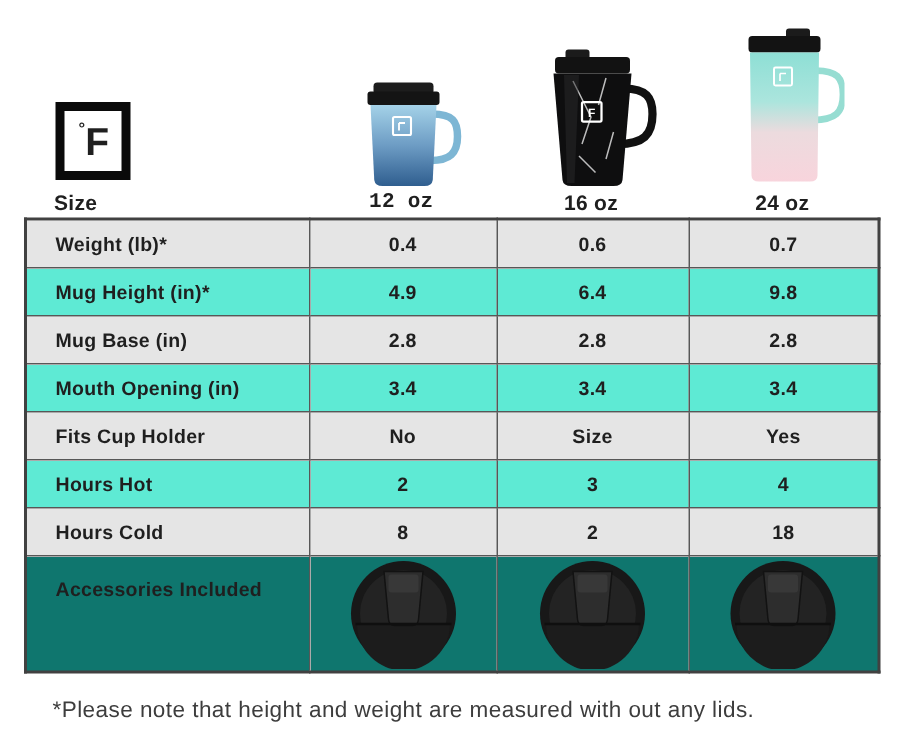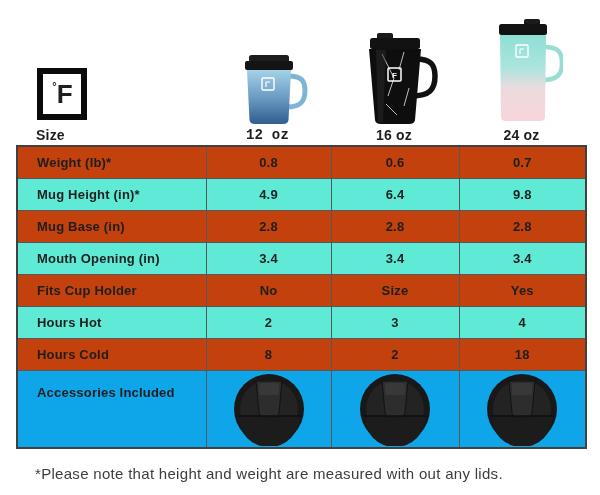--- a/index.html
+++ b/index.html
@@ -31,22 +31,22 @@
   table.spec{
     position:absolute;left:16px;top:145px;width:569px;
     border-collapse:collapse;table-layout:fixed;
     border:2px solid #414141;
   }
   table.spec td{
     border:1.5px solid #575757;font-size:13px;vertical-align:middle;
     letter-spacing:.2px;overflow:hidden;
   }
   table.spec tr{height:32px;background:#5eead4;}
-  table.spec tr.alt{background:#c2410c;margin-left:28px;}
-  table.spec tr.acc-row{height:76px;background:#0ea5e9;}
+  table.spec tr.alt{background:#e5e5e5;margin-left:28px;}
+  table.spec tr.acc-row{height:76px;background:#0f766e;}
   td.label{padding-left:19px;font-weight:700;}
   td.val{text-align:center;font-weight:700;}
   td.lid-cell{text-align:center;}
   td.lid-cell svg{vertical-align:middle;}
   
   .footnote{
     position:absolute;left:35px;top:465px;font-size:15px;
     color:#3d3d3d;letter-spacing:.3px;
   }
 </style>
@@ -112,21 +112,21 @@
   <table class="spec">
     <colgroup>
         <col style="width:189px">
         <col style="width:125px">
         <col style="width:128px">
         <col style="width:127px">
       </colgroup>
     <tbody>
       <tr class="alt">
         <td class="label">Weight (lb)*</td>
-        <td class="val">0.8</td>
+        <td class="val">0.4</td>
         <td class="val">0.6</td>
         <td class="val">0.7</td>
       </tr>
       <tr>
         <td class="label">Mug Height (in)*</td>
         <td class="val">4.9</td>
         <td class="val">6.4</td>
         <td class="val">9.8</td>
       </tr>
       <tr class="alt">

